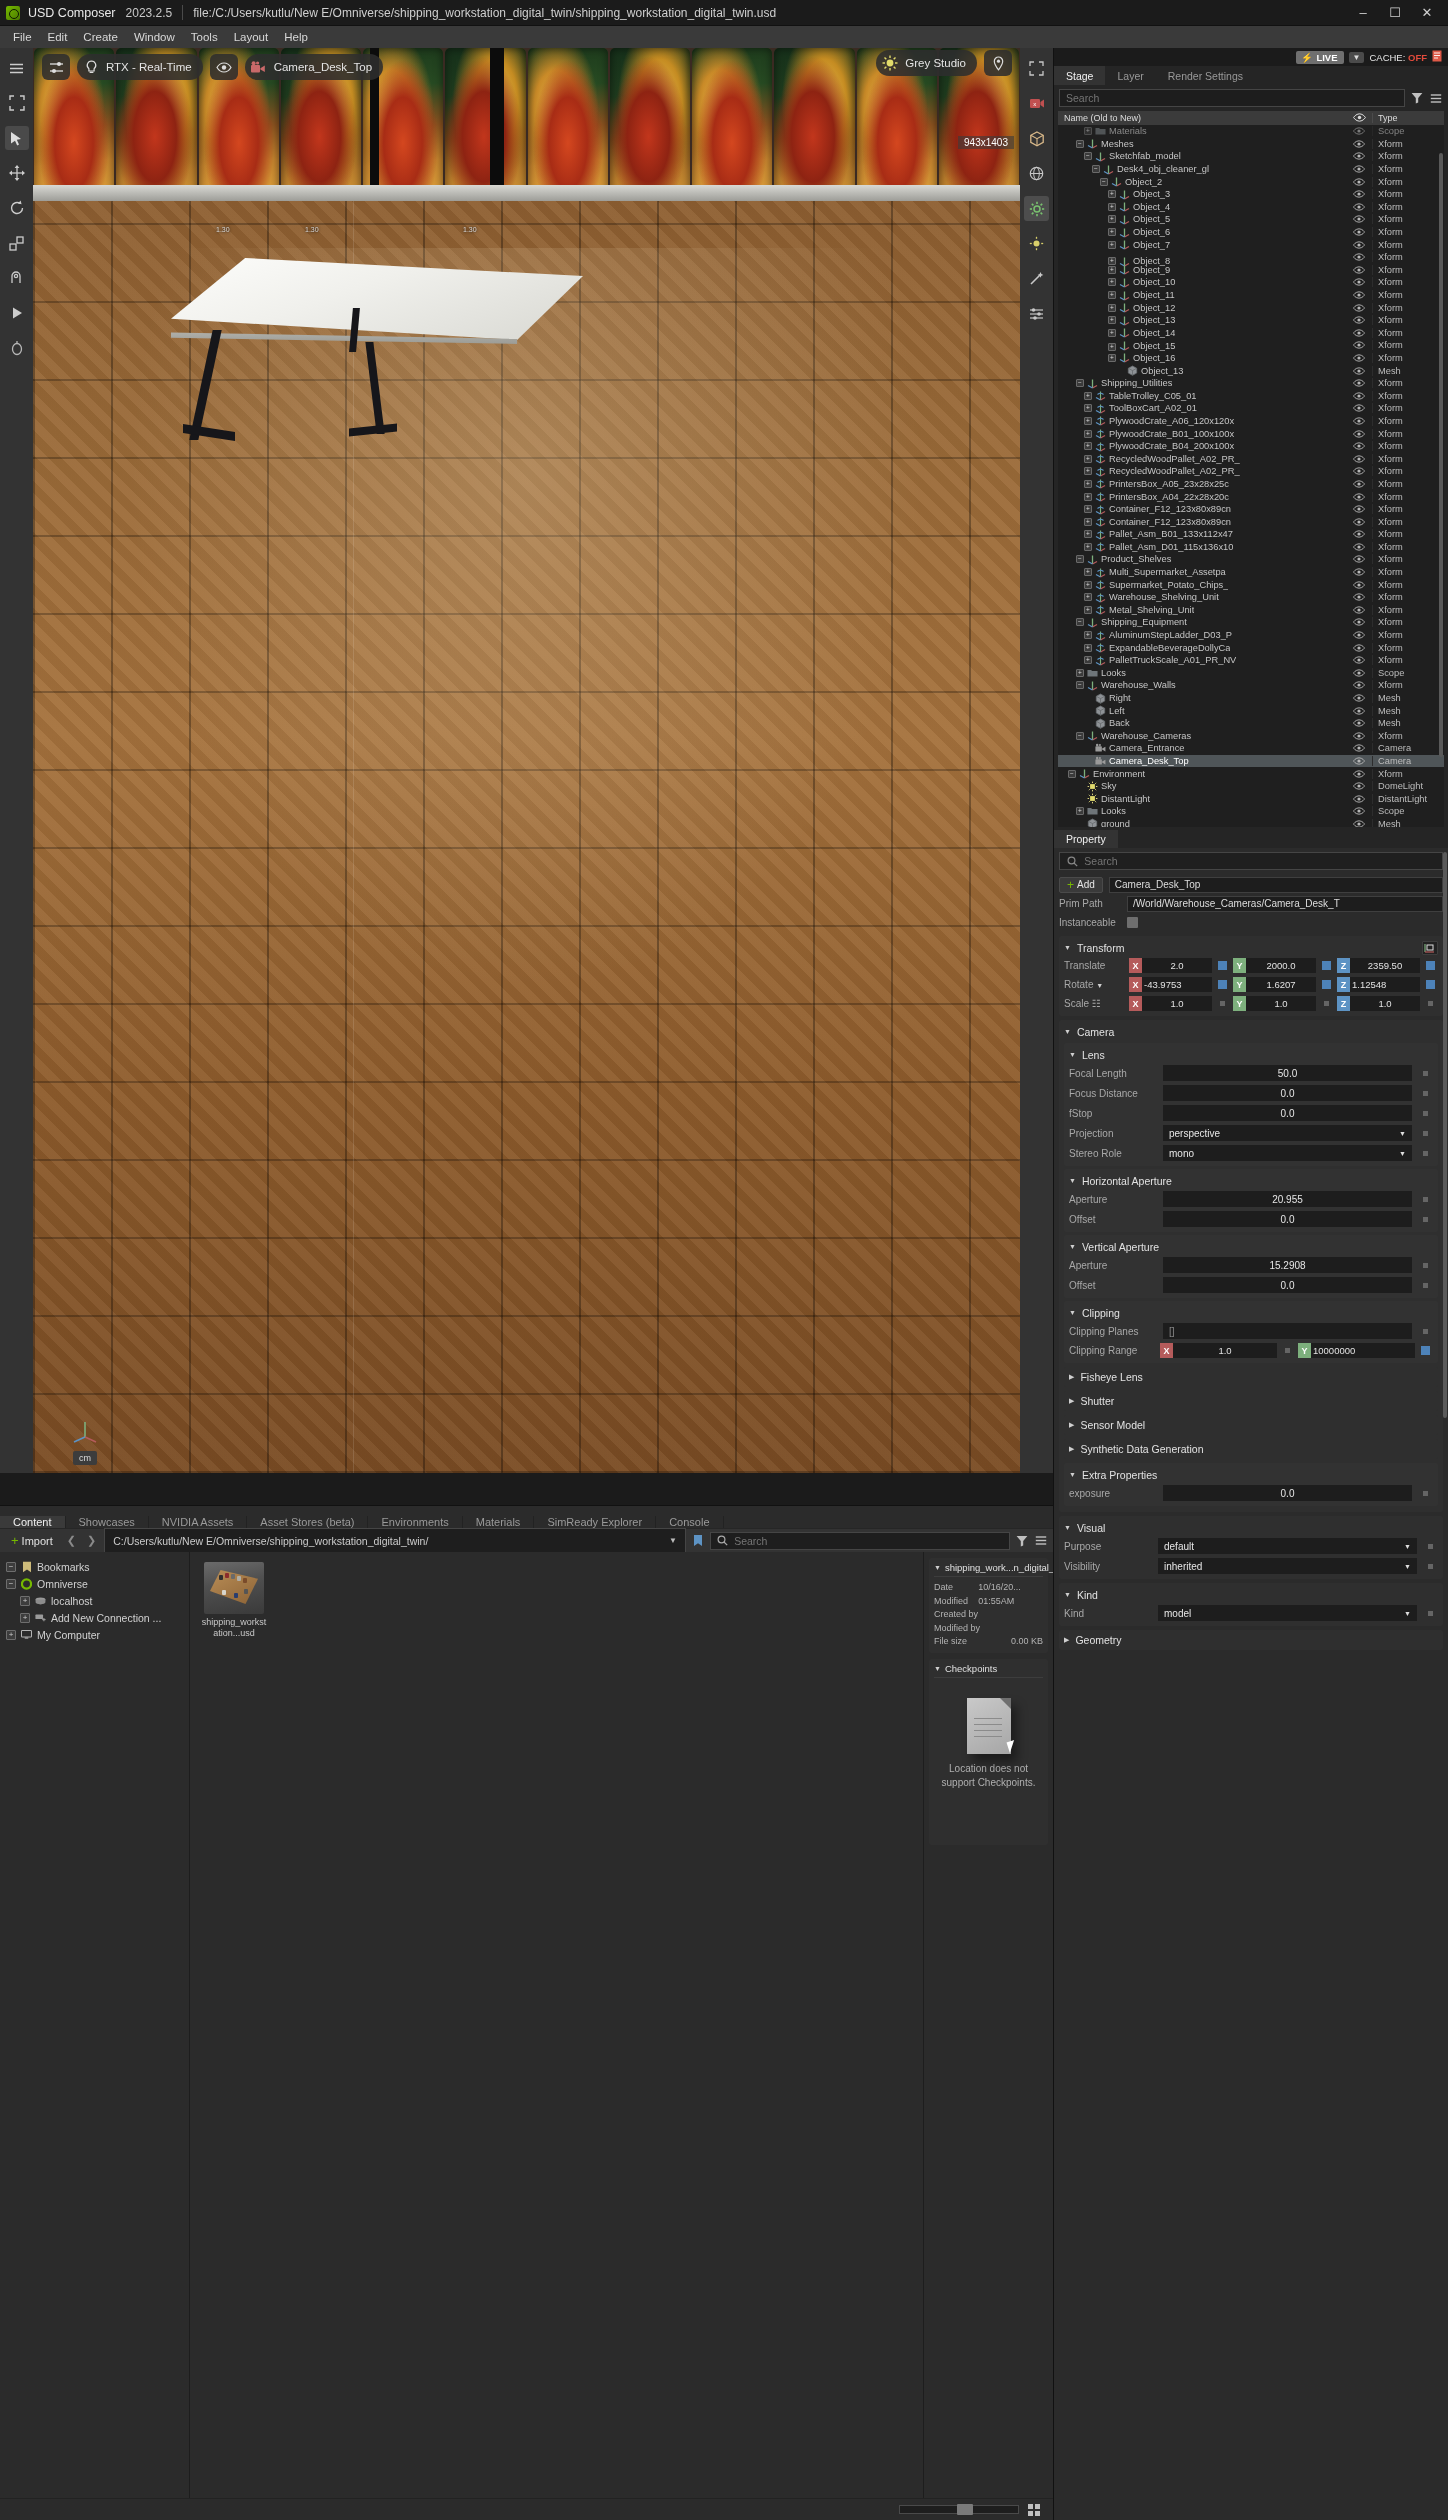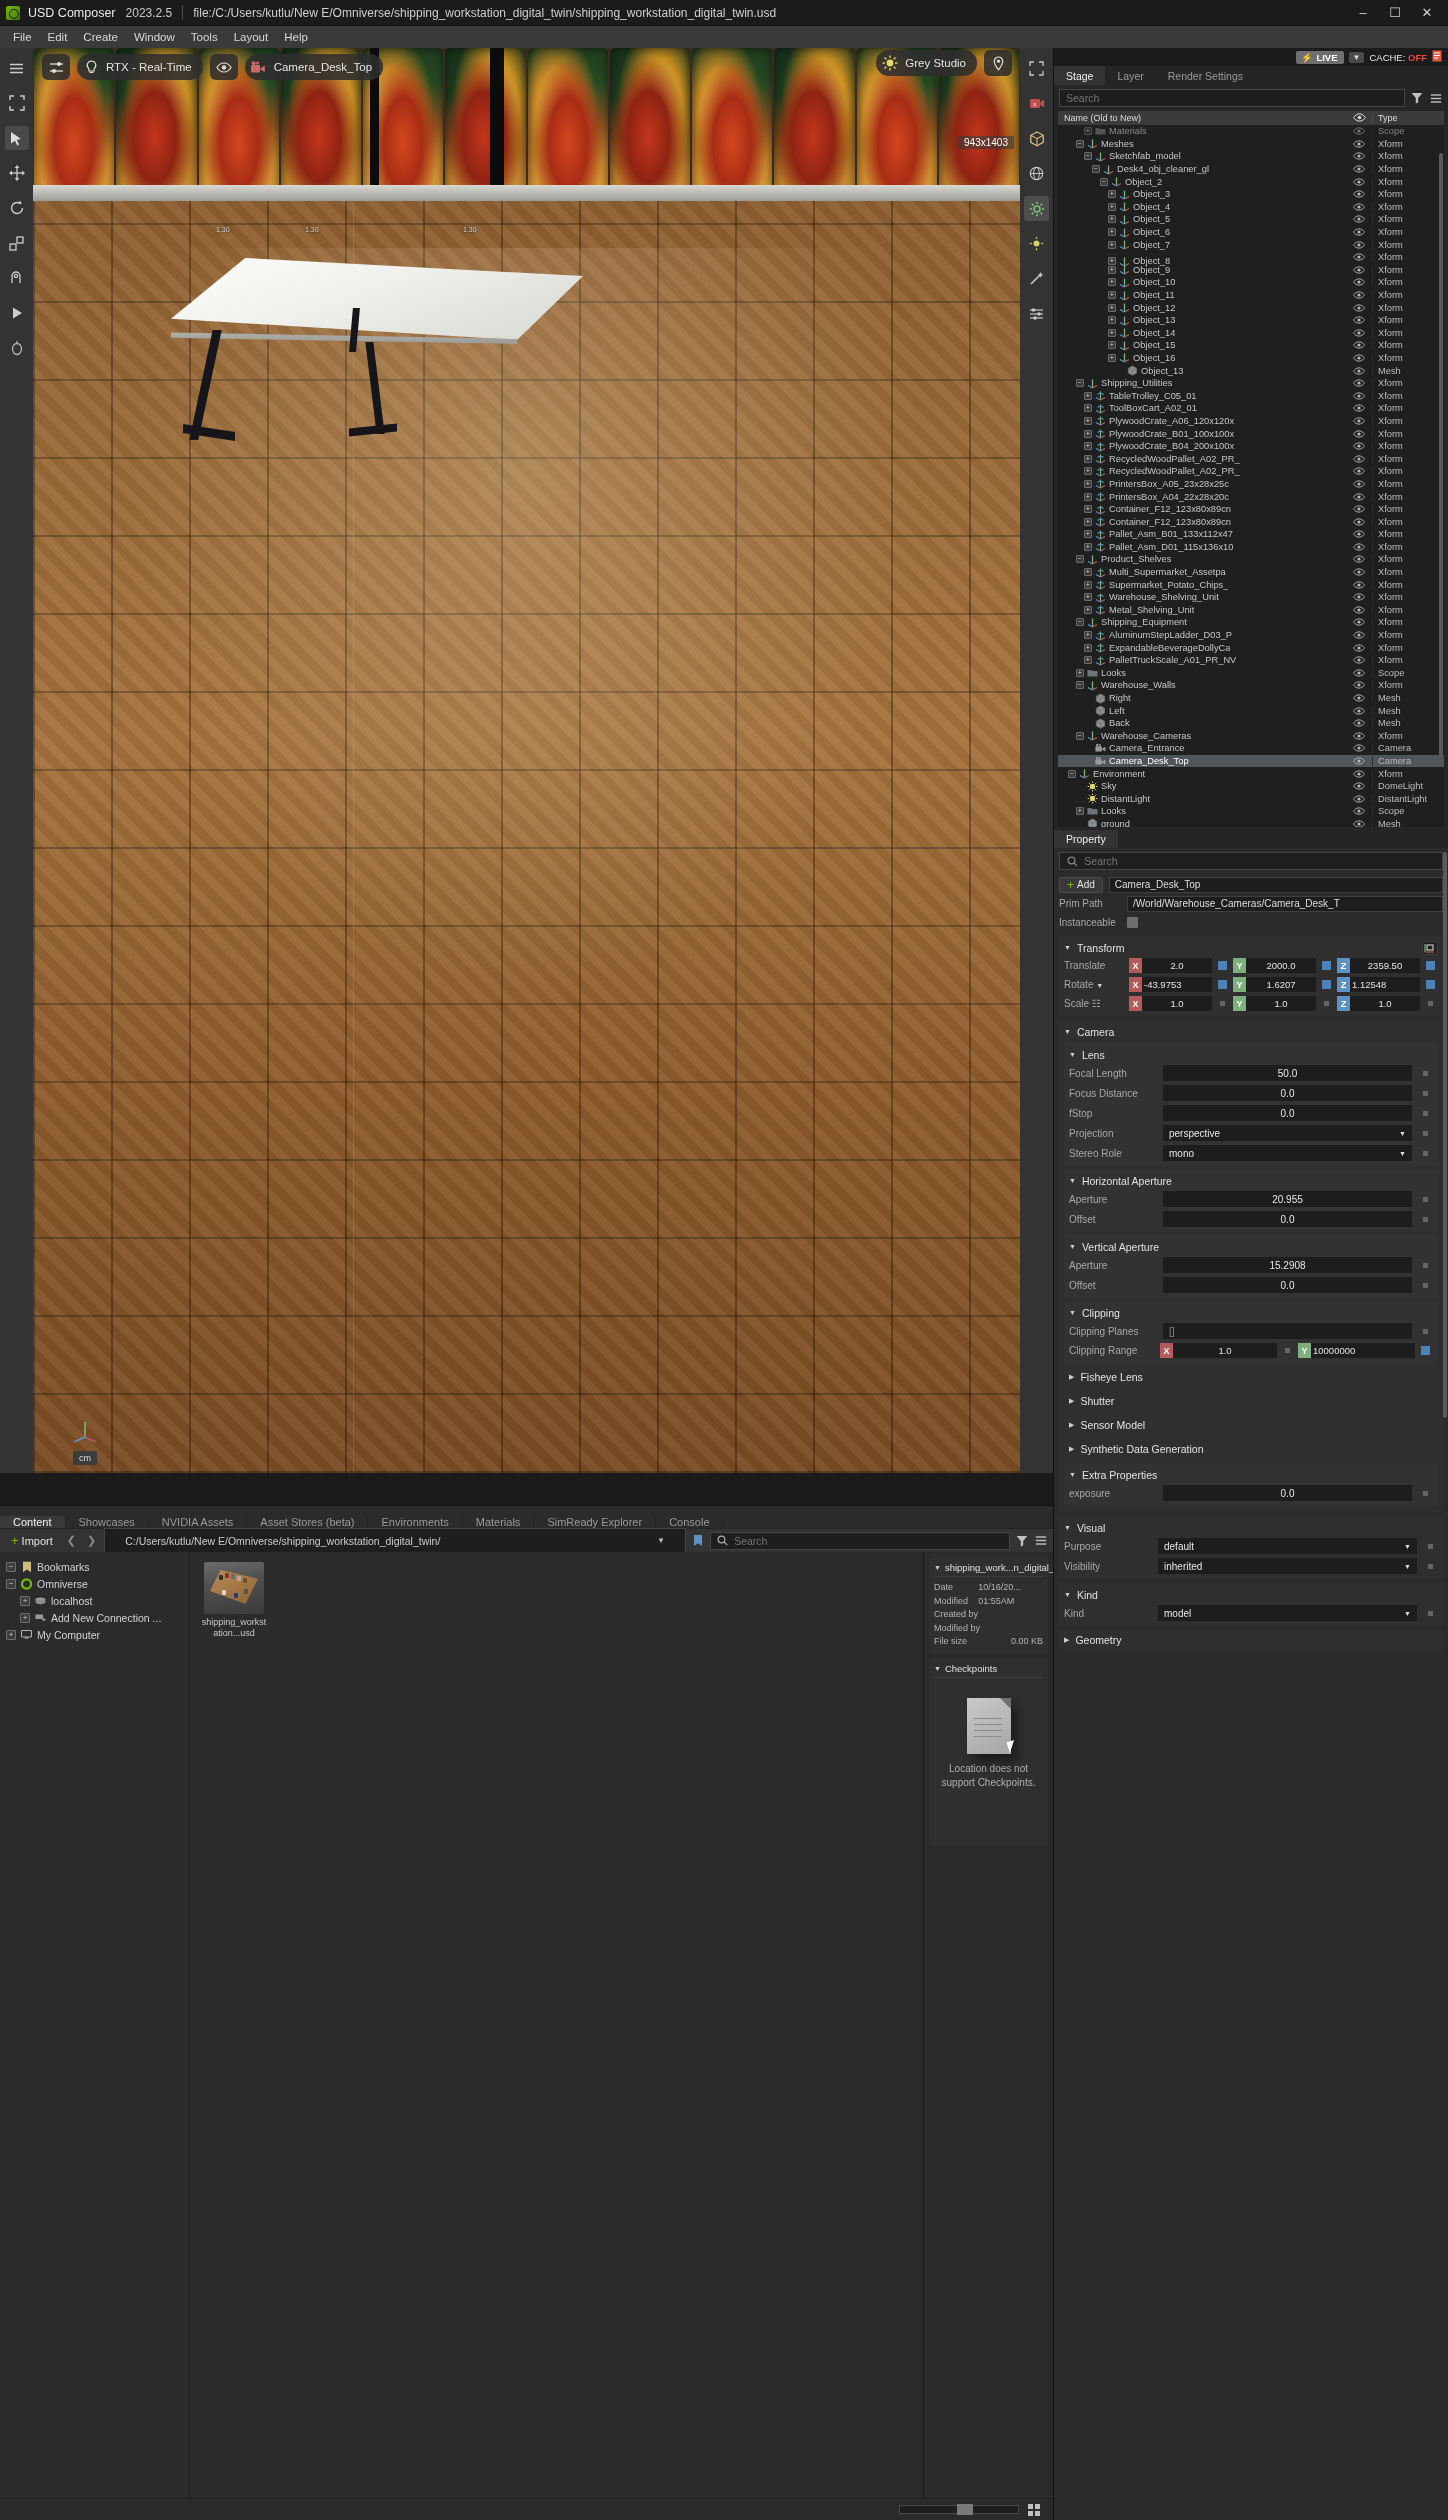--- a/index.html
+++ b/index.html
@@ -89,21 +89,21 @@
   #railcol .tool.sel{background:#4d4d4d;}
   
   #contentpanel{flex:1;background:#2b2b2b;display:flex;flex-direction:column;border-top:1px solid #111;}
   #ctabs{height:22px;background:#2b2b2b;display:flex;align-items:flex-end;}
   #ctabs .ct{padding:0 13px;display:flex;align-items:center;font-size:11px;color:#9a9a9a;background:#2b2b2b;border-right:1px solid #222;}
   #ctabs .ct.active{background:#3a3a3a;color:#f0f0f0;}
   #ctoolbar{height:24px;background:#333;display:flex;align-items:center;gap:5px;padding:0 5px;border-top:1px solid #262626;}
   .impbtn{display:flex;align-items:center;gap:3px;font-size:11px;color:#e0e0e0;padding:2px 6px;}
   .impbtn .plus{color:#76b900;font-size:13px;line-height:1;}
   .navarr{color:#8a8a8a;font-size:11px;padding:0 3px;}
-  #pathbox{flex:1;max-width:660px;height:25px;background:#1e1e1e;border:1px solid #454545;display:flex;align-items:center;padding:0 20px;font-size:10.5px;color:#ccc;}
+  #pathbox{flex:1;max-width:660px;height:25px;background:#1e1e1e;border:1px solid #454545;display:flex;align-items:center;padding:0 8px;font-size:10.5px;color:#ccc;}
   #pathbox .pv{flex:1;overflow:hidden;white-space:nowrap;}
   .caret{font-size:8px;color:#bbb;}
   #csearch{flex:1;max-width:300px;height:18px;background:#1e1e1e;border:1px solid #454545;display:flex;align-items:center;gap:5px;padding:0 5px;}
   #csearch input{background:transparent;border:0;outline:0;color:#ccc;font-size:10.5px;width:100%;font-family:inherit;}
   .ticon{width:14px;height:14px;display:flex;align-items:center;justify-content:center;color:#c0c0c0;}
   #cbody{flex:1;display:flex;min-height:0;}
   #ctree{width:190px;background:#2b2b2b;border-right:1px solid #1d1d1d;padding:6px 0;}
   .ctrow{display:flex;align-items:center;gap:5px;height:17px;font-size:10.5px;color:#d2d2d2;padding-left:6px;}
   .exp{width:10px;height:10px;border:1px solid #6e6e6e;background:#3d3d3d;color:#ccc;font-size:8px;line-height:8px;text-align:center;flex:none;border-radius:1px;}
   #cgrid{flex:1;background:#2b2b2b;position:relative;padding:10px;}
@@ -1079,21 +1079,21 @@
           </div>
           <div class="teye">
             <svg width="12" height="8" viewBox="0 0 12 8">
               <path d="M.5 4S2.5.8 6 .8 11.5 4 11.5 4 9.5 7.2 6 7.2.5 4 .5 4z" fill="none" stroke="#b9b9b9" stroke-width=".9"></path>
               <circle cx="6" cy="4" r="1.6" fill="#b9b9b9"></circle>
             </svg>
           </div>
           <div class="ttype">Xform</div>
         </div>
         <div class="trow">
-          <div class="tname" style="padding-left: 50px;">
+          <div class="tname" style="padding-left: 50px; align-items: flex-end;">
             <span class="texp">+</span>
             <span class="ico">
               <svg width="11" height="11" viewBox="0 0 11 11">
                 <line x1="5.5" y1="10" x2="5.5" y2="1.5" stroke="#7db07d" stroke-width="1.3"></line>
                 <line x1="5.5" y1="10" x2="10" y2="7.5" stroke="#b55b5b" stroke-width="1.3"></line>
                 <line x1="5.5" y1="10" x2="1" y2="7.5" stroke="#5d93c4" stroke-width="1.3"></line>
               </svg>
             </span>
             <span class="tlabel">Object_15</span>
           </div>

